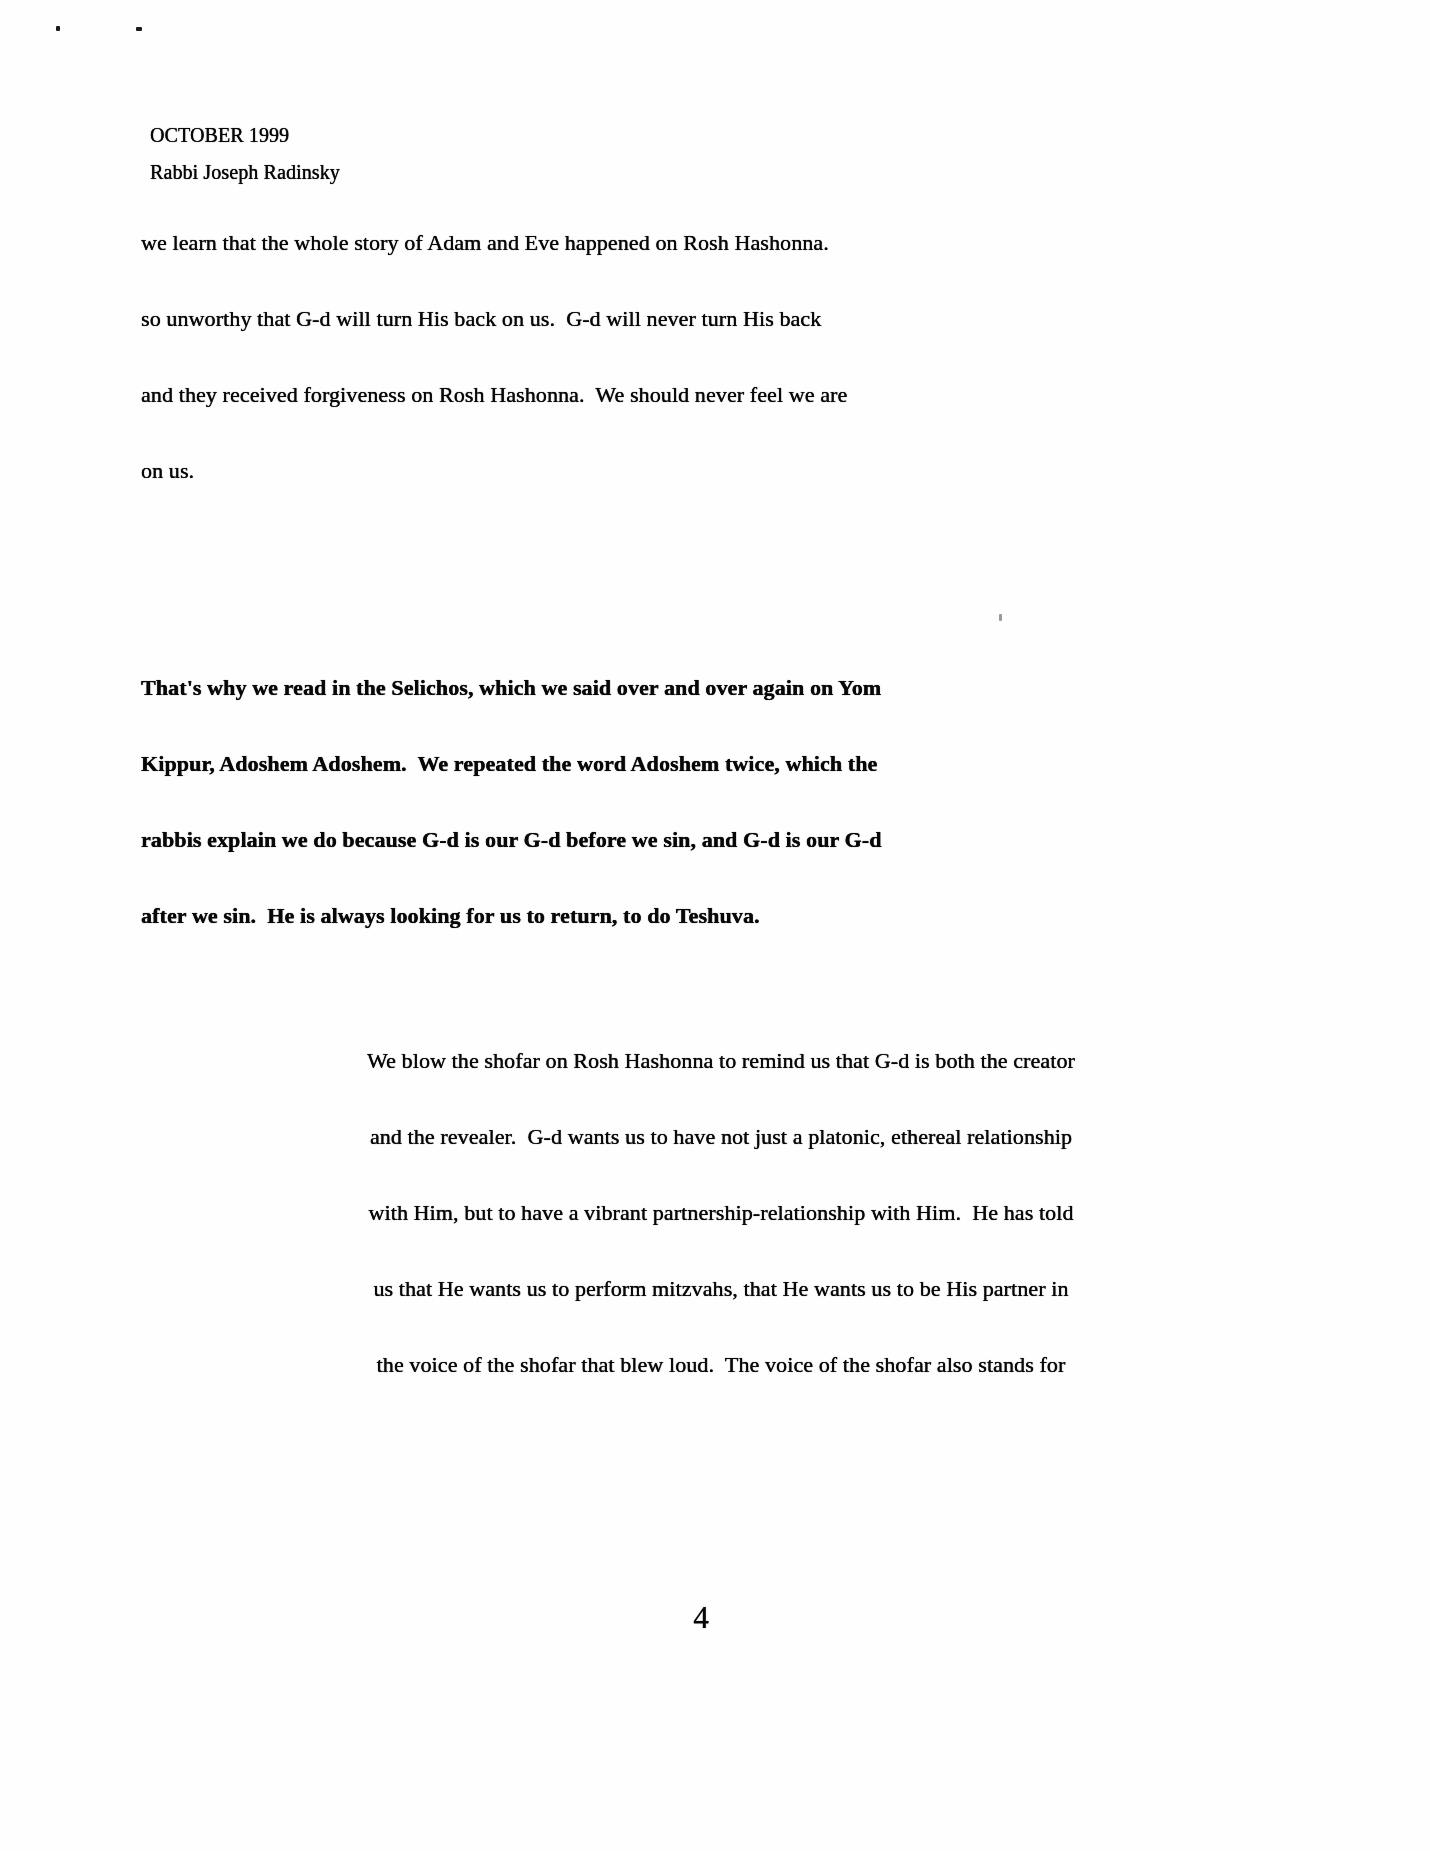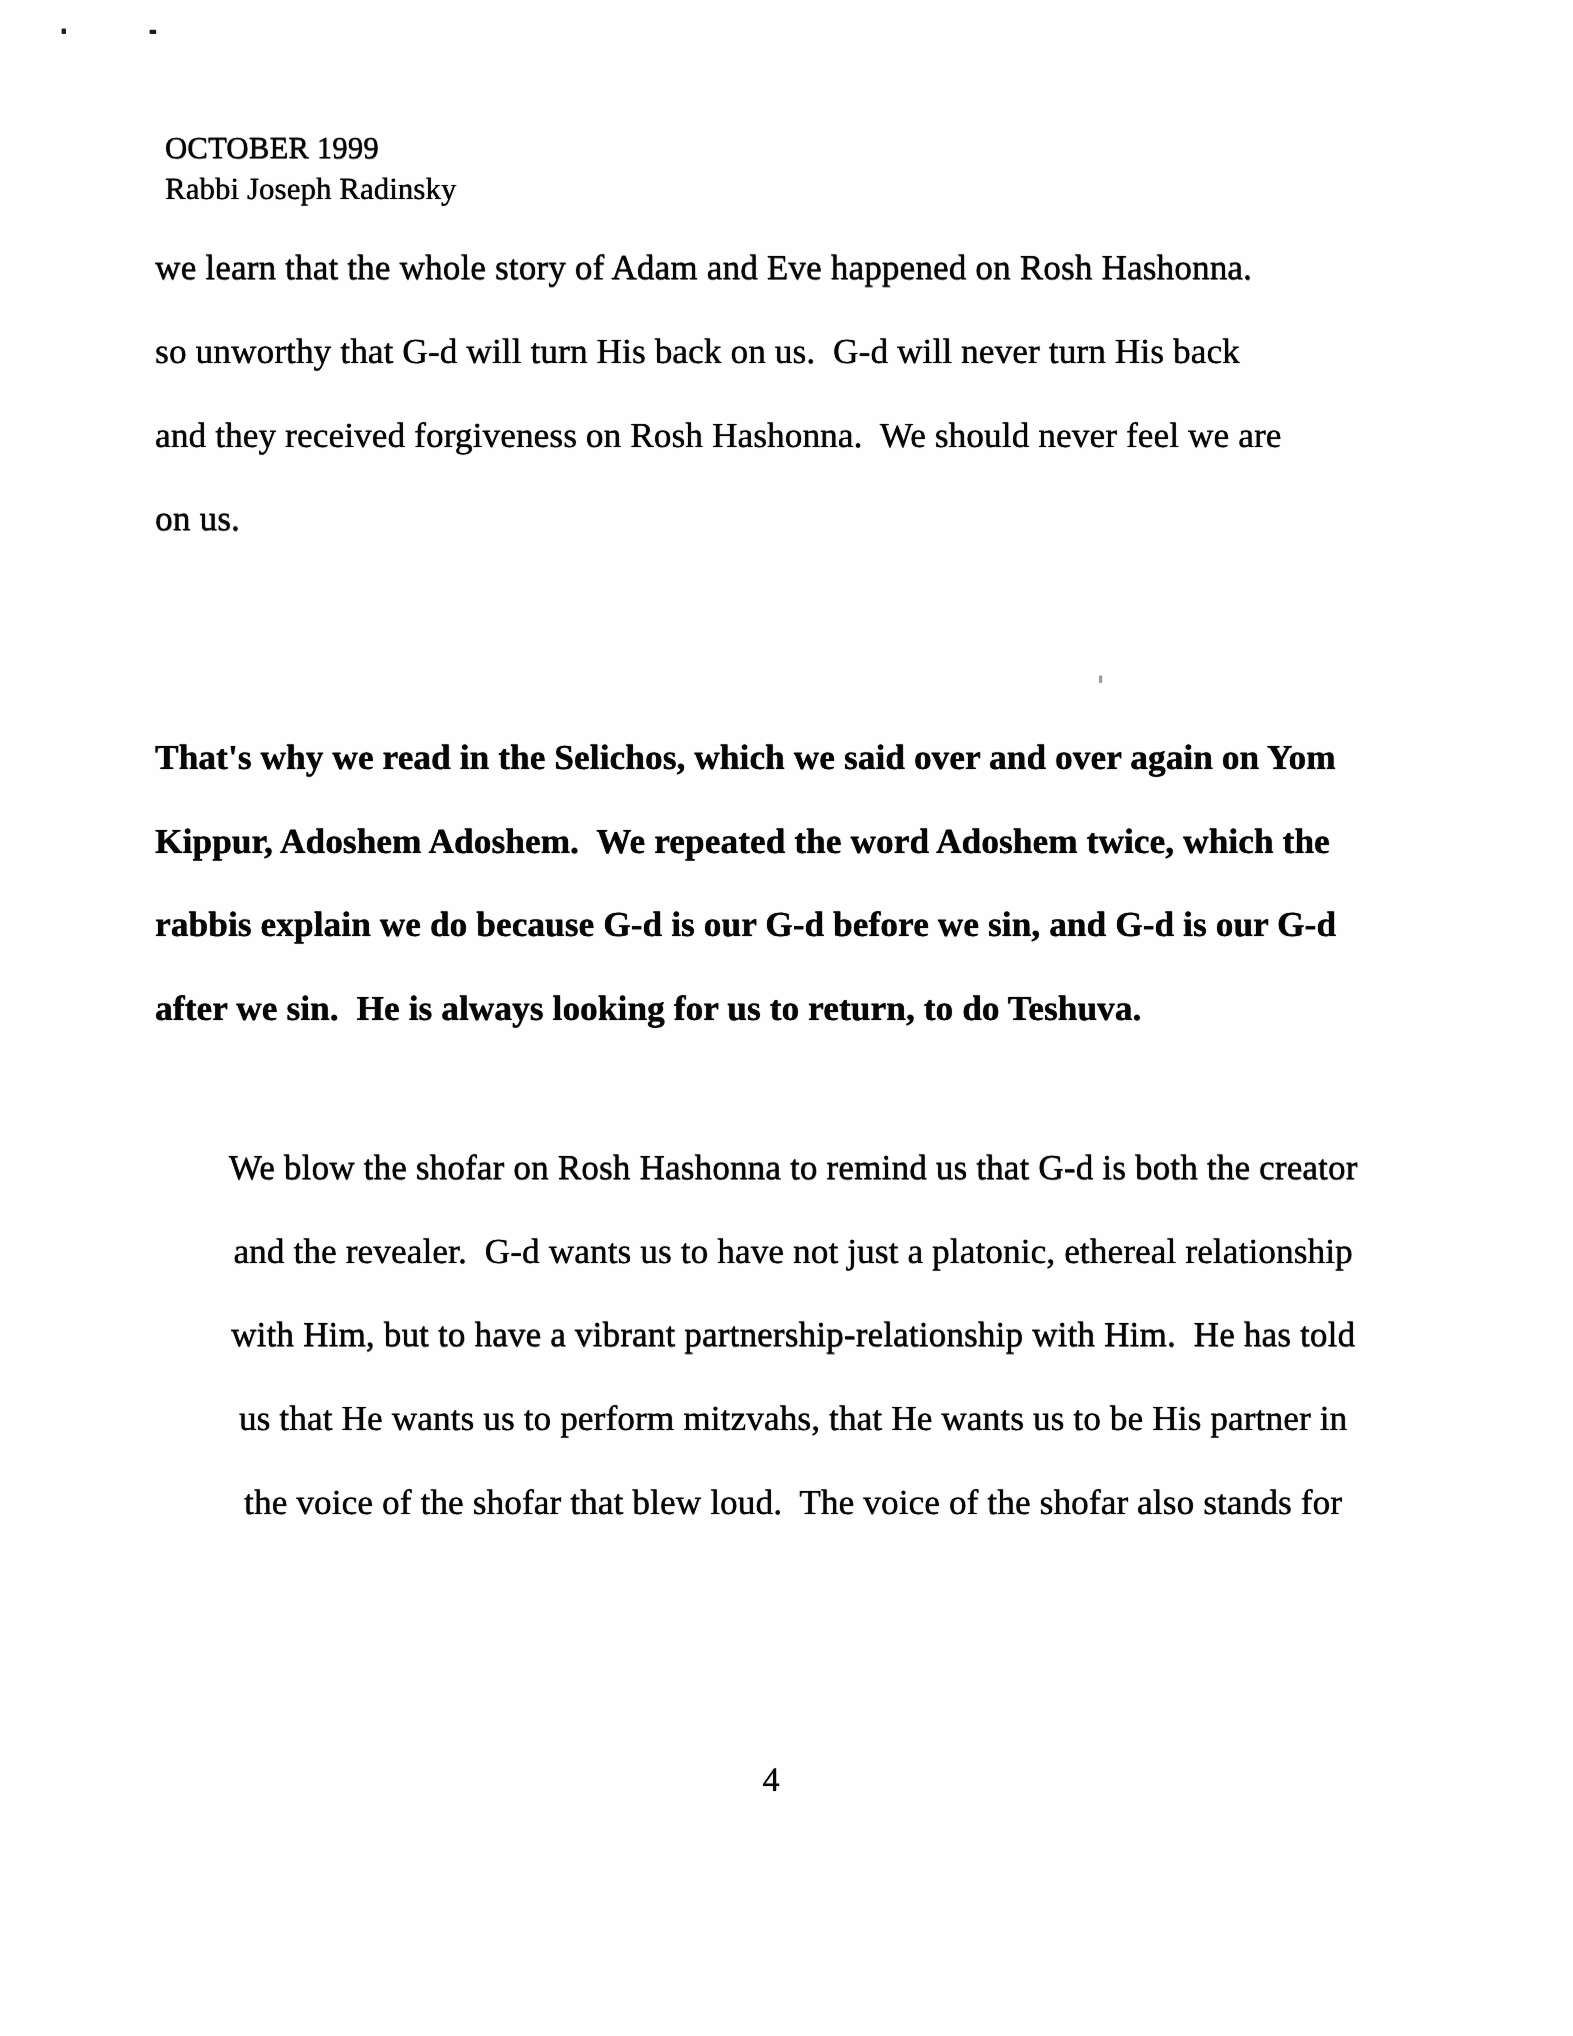--- a/index.html
+++ b/index.html
@@ -26,28 +26,28 @@
   .txt {
     white-space: pre;            
     text-shadow: 0 0 0.9px rgba(0,0,0,0.85),
                  0.3px 0.3px 0.4px rgba(0,0,0,0.55); 
     letter-spacing: 0.1px;
   }
   .doc-header {
     position: absolute;
     left: 150px;
     top: 117px;
-    font-size: 28px;
+    font-size: 20px;
     line-height: 37px;
   }
   .para {
     position: absolute;
     left: 141px;
     width: 1160px;
-    font-size: 32px;
+    font-size: 22px;
     line-height: 76px;
   }
   #para-1 { top: 205px; }
   #para-2 { top: 650px; font-weight: bold; }
   #para-3 { top: 1023px; text-align: center; }
   .page-number {
     position: absolute;
     left: 141px;
     top: 1598px;
     width: 1120px;

